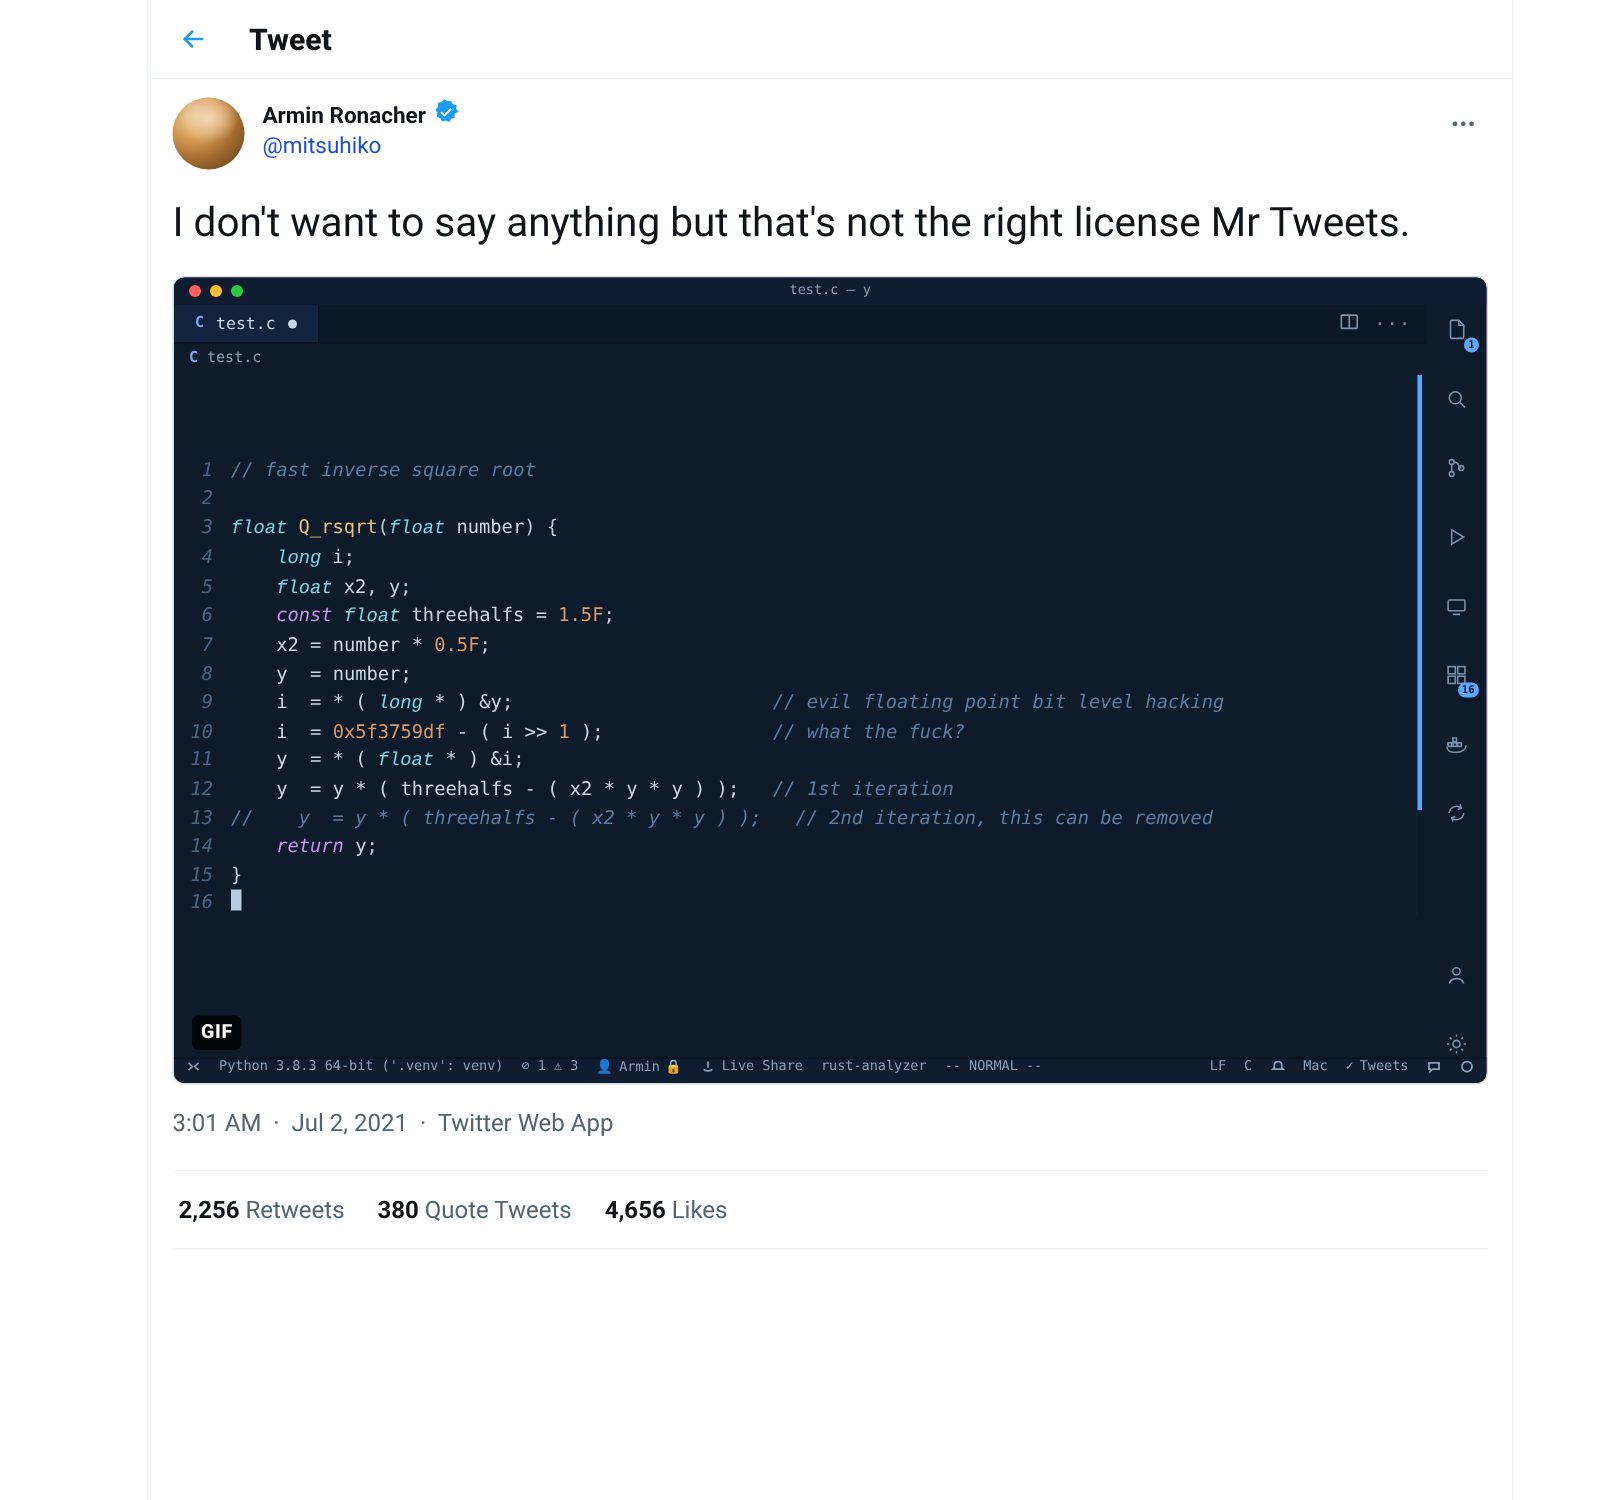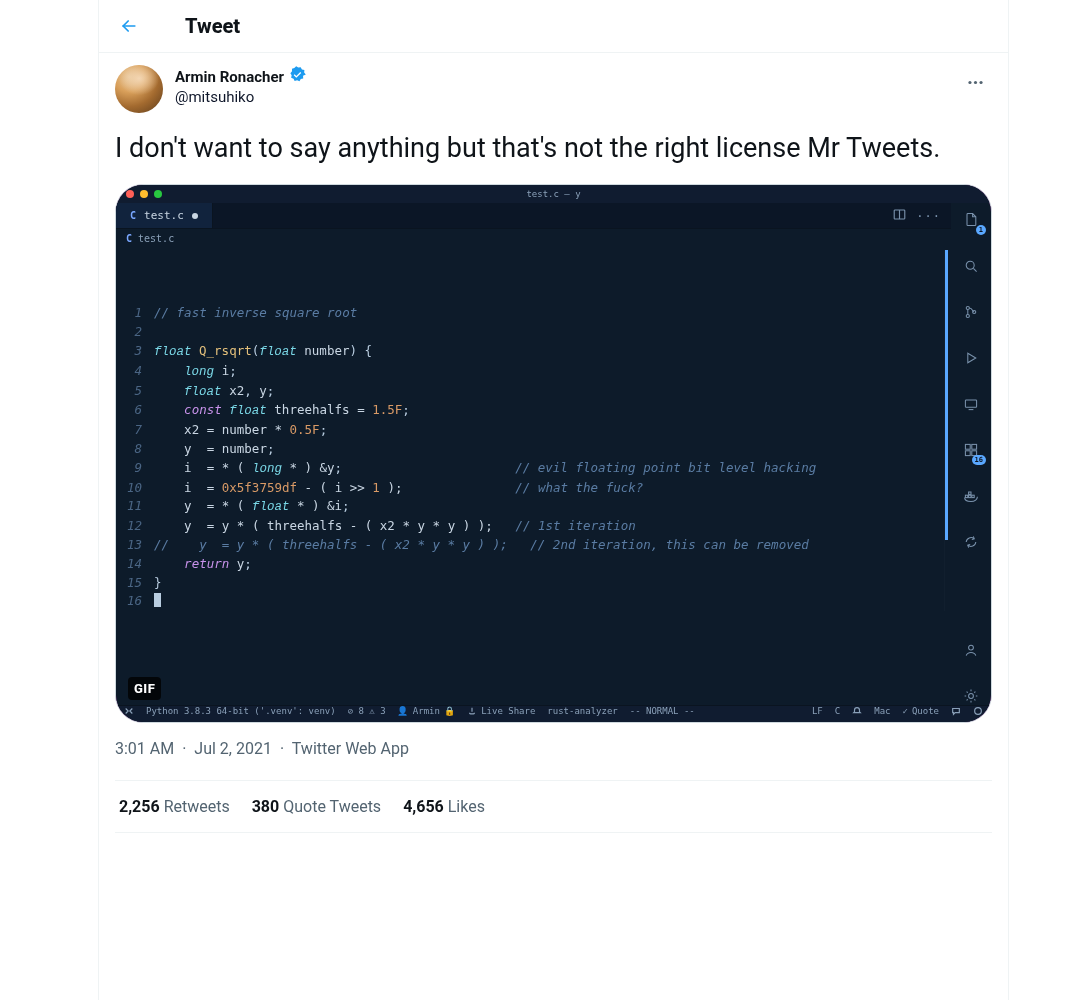--- a/index.html
+++ b/index.html
@@ -27,21 +27,21 @@
     border-bottom: 1px solid #eff3f4;
   }
   .back-btn {
     width: 36px; height: 36px; border-radius: 50%;
     display: flex; align-items: center; justify-content: center;
     margin-left: -4px;
     cursor: pointer;
   }
   .back-btn svg { width: 20px; height: 20px; stroke: #1d9bf0; }
   .header-title {
-    font-size: 20px; font-weight: 800; margin-left: 38px;
+    font-size: 20px; font-weight: 800; margin-left: 19px;
   }
 
   .tweet {
     padding: 12px 16px 4px 16px;
   }
   .tweet-head {
     display: flex; align-items: flex-start;
   }
   .avatar {
     width: 48px; height: 48px; border-radius: 50%;
@@ -51,39 +51,39 @@
     position: relative;
   }
   .avatar::after{
     content:""; position:absolute; inset:0;
     background: radial-gradient(ellipse 60% 50% at 50% 28%, #f3d6b3 0%, rgba(243,214,179,0) 70%);
   }
   .author-block { margin-left: 12px; }
   .author-line { display: flex; align-items: center; gap: 4px; }
   .author-name { font-size: 15px; font-weight: 700; color: #0f1419; }
   .verified svg { width: 19px; height: 19px; fill: #1d9bf0; }
-  .author-handle { font-size: 15px; color: #0f172a; }
+  .author-handle { font-size: 15px; color: #1d4ed8; }
   .more-btn {
     margin-left: auto; color: #536471; width: 34px; height: 34px;
     display: flex; align-items: center; justify-content: center; border-radius: 50%;
     cursor: pointer;
   }
   .more-btn svg { width: 19px; height: 19px; fill: #536471; }
 
   .tweet-text {
     margin-top: 18px;
     font-size: 27px;
     line-height: 35px;
     color: #0f1419;
     font-weight: 400;
   }
 
   .media {
     margin-top: 18px;
-    border-radius: 28px;
+    border-radius: 8px;
     overflow: hidden;
     border: 1px solid #cfd9de;
     position: relative;
     height: 539px;
     background: #701a75;
   }
 
   .gif-badge {
     position: absolute;
     left: 12px; bottom: 22px;
@@ -392,41 +392,41 @@
           </div>
 
           <div class="vsc-status">
             <span class="seg">
                 <svg viewBox="0 0 12 12">
                   <polyline points="2 3 5 6 2 9"></polyline>
                   <polyline points="10 3 7 6 10 9"></polyline>
                 </svg>
               </span>
             <span class="seg">Python 3.8.3 64-bit ('.venv': venv)</span>
-            <span class="seg">⊘ 8 ⚠ 3</span>
+            <span class="seg">⊘ 1 ⚠ 3</span>
             <span class="seg">👤 <span>Armin</span> 🔒</span>
             <span class="seg">
                 <svg viewBox="0 0 12 12">
                   <path d="M6 2v5"></path>
                   <path d="M3 8c0 2 6 2 6 0"></path>
                 </svg>
                 <span>Live Share</span>
               </span>
             <span class="seg">rust-analyzer</span>
             <span class="seg">-- NORMAL --</span>
             <span class="grow"></span>
             <span class="seg">LF</span>
             <span class="seg">C</span>
             <span class="seg">
                 <svg viewBox="0 0 12 12">
                   <path d="M6 2c2 0 3 1 3 3v2l1 1H2l1-1V5c0-2 1-3 3-3z"></path>
                 </svg>
               </span>
             <span class="seg">Mac</span>
-            <span class="seg">✓ <span>Quote</span></span>
+            <span class="seg">✓ <span>Tweets</span></span>
             <span class="seg">
                 <svg viewBox="0 0 12 12">
                   <path d="M2 3h8v5H5l-2 2V8H2z"></path>
                 </svg>
               </span>
             <span class="seg">
                 <svg viewBox="0 0 12 12">
                   <circle cx="6" cy="6" r="4"></circle>
                 </svg>
               </span>

